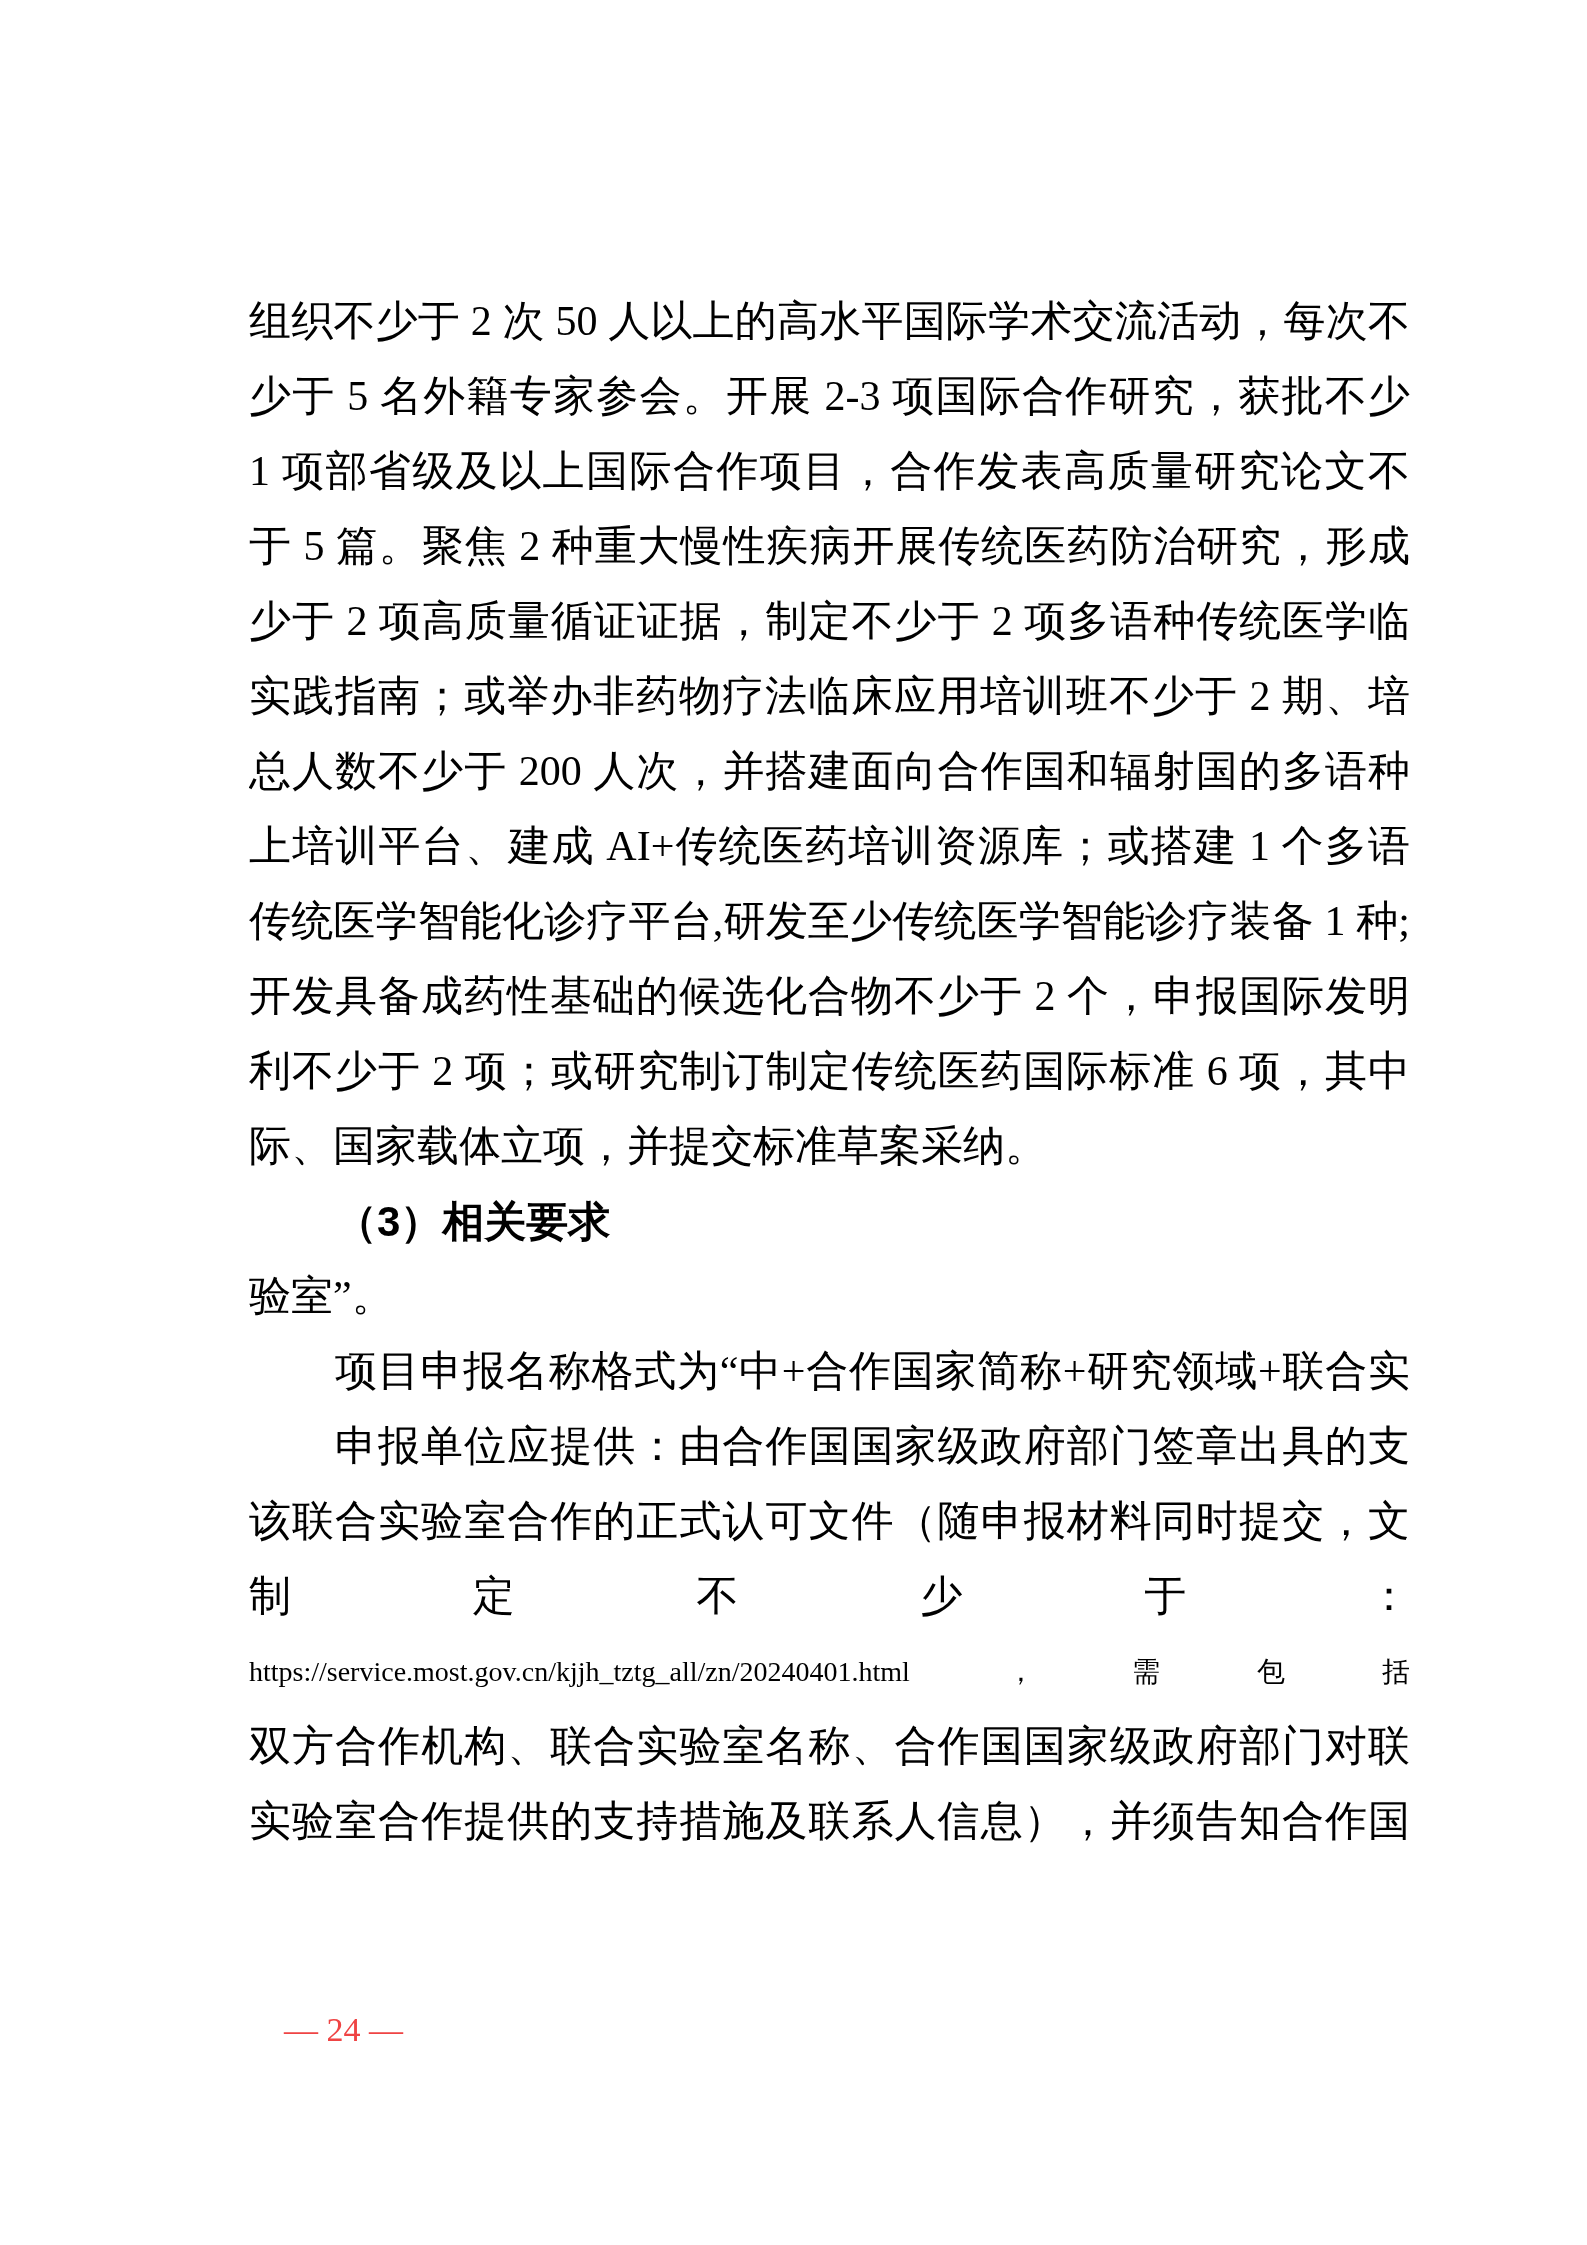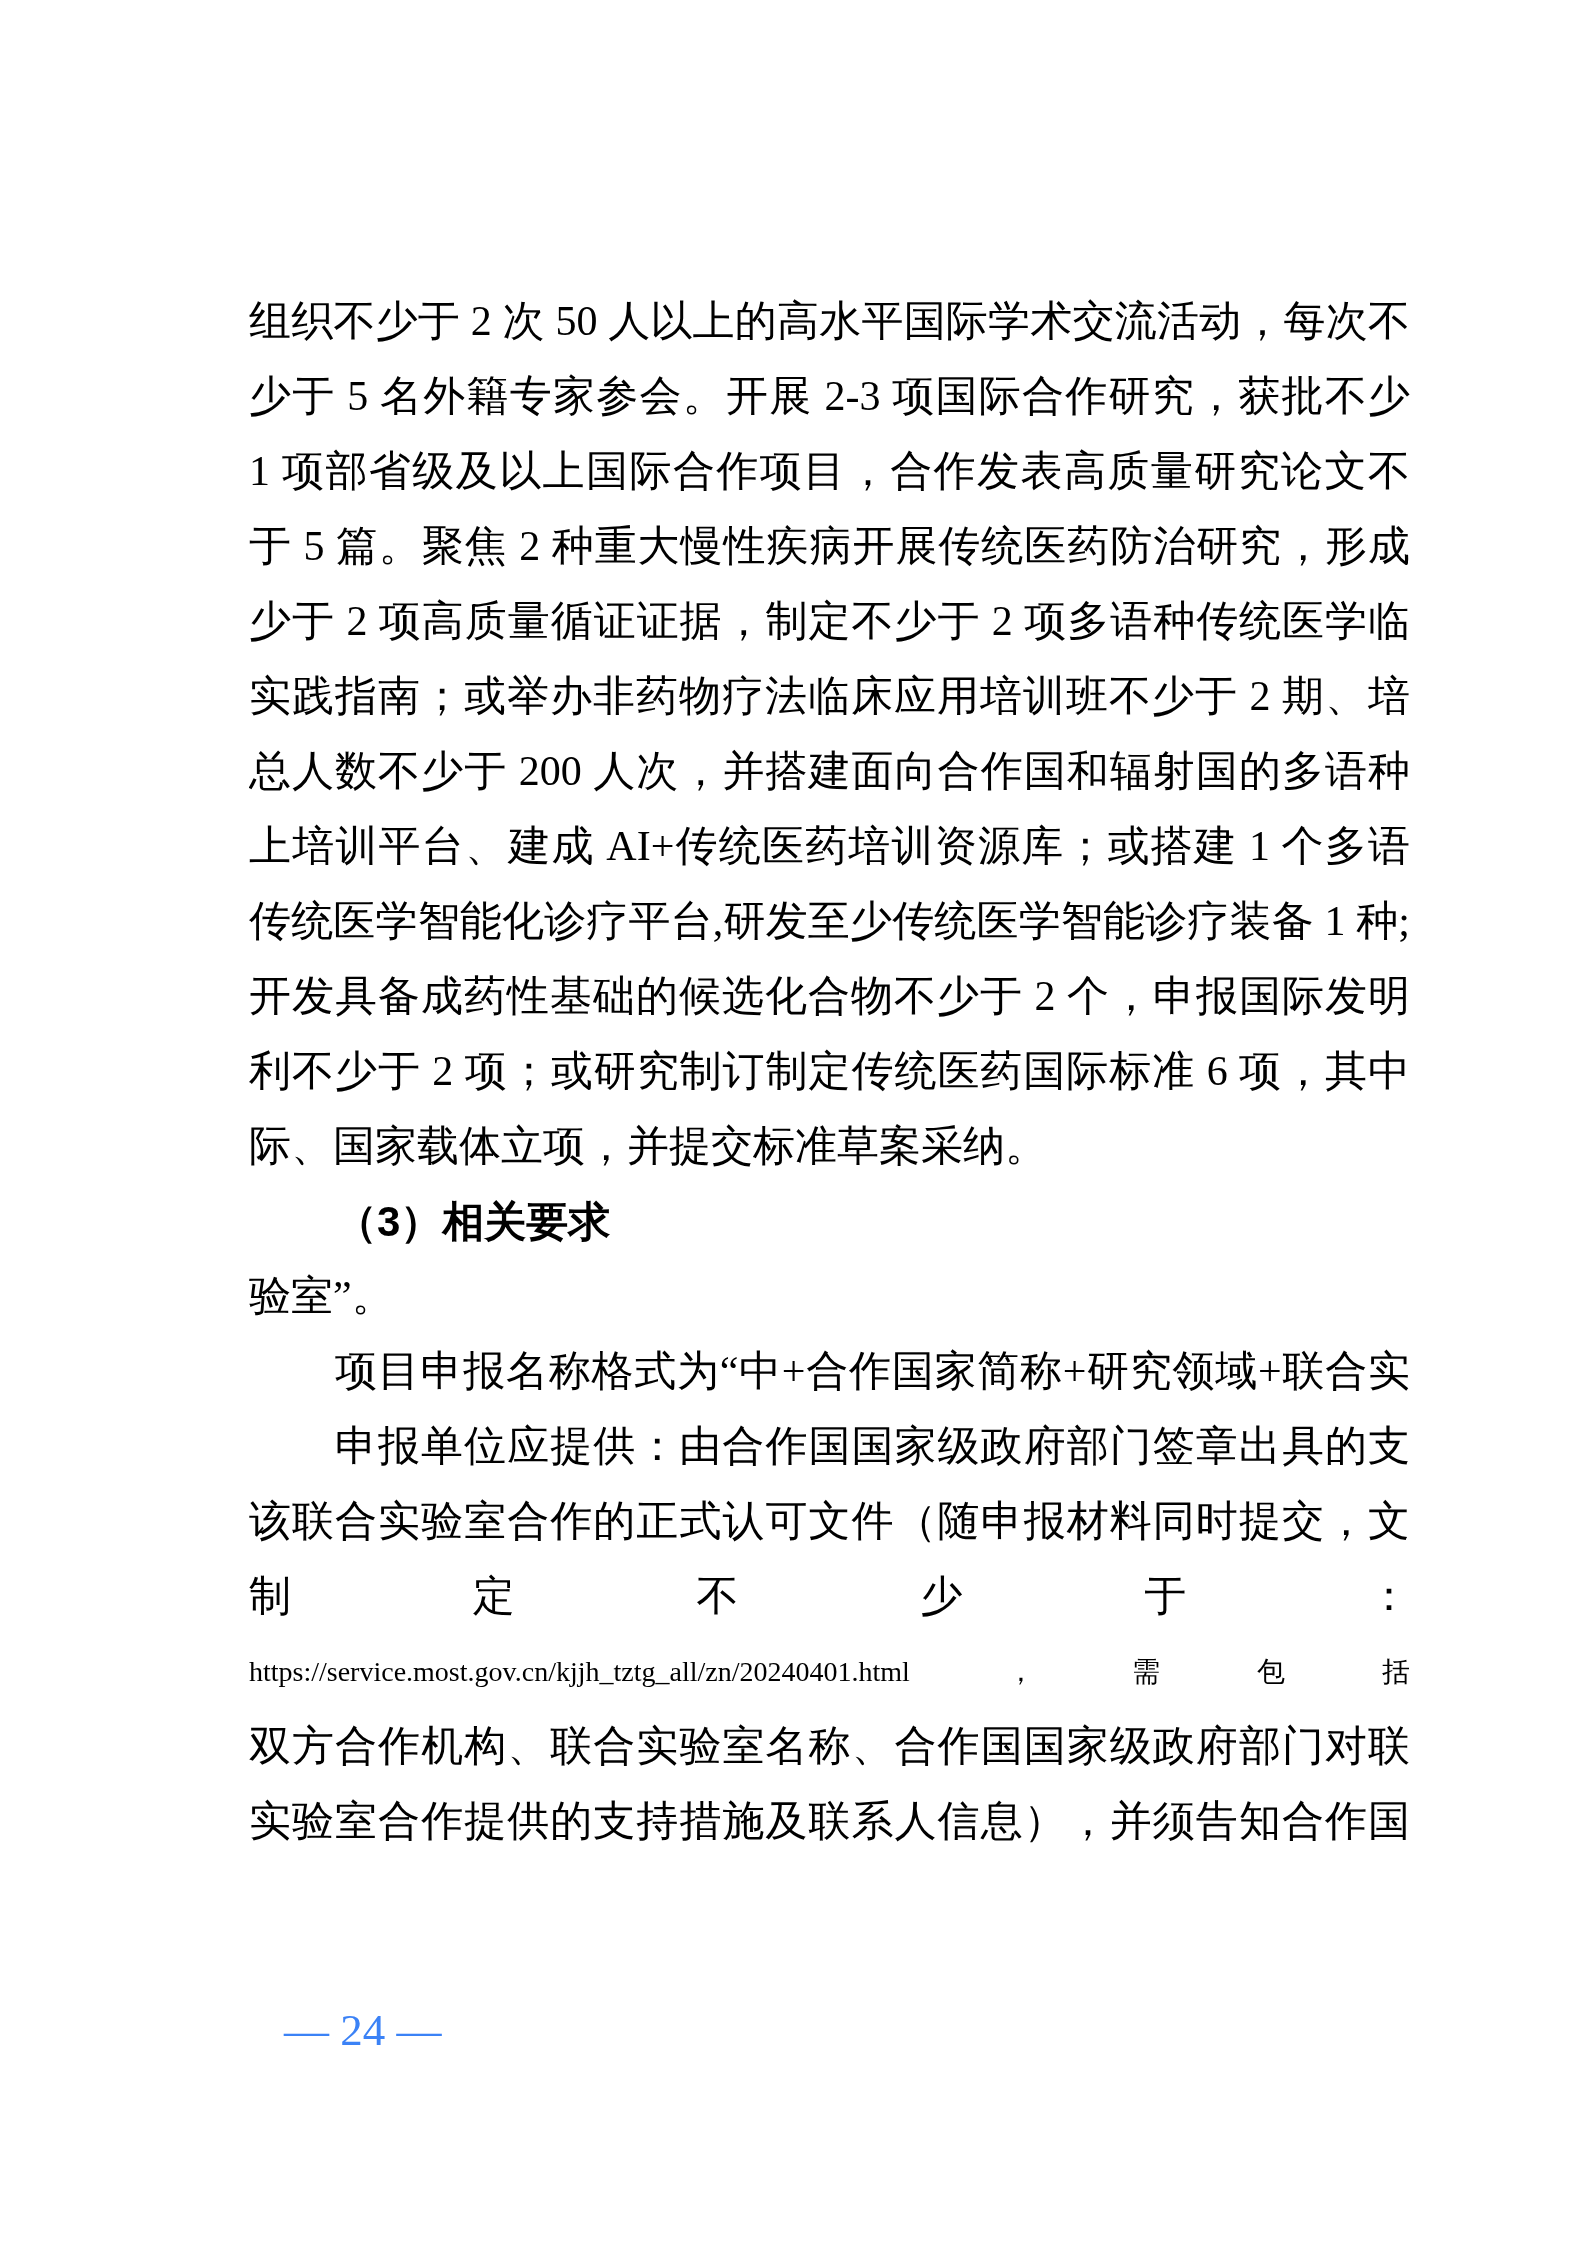--- a/index.html
+++ b/index.html
@@ -48,23 +48,23 @@
   }
   .line.url {
     font-size: 28px;
   }
   .footer {
     position: absolute;
     left: 248px;
     top: 2008px;
     height: 44px;
     line-height: 44px;
-    font-size: 45px;
+    font-size: 34px;
     font-family: "Liberation Serif", "DejaVu Serif", serif;
-    color: #3b82f6;
+    color: #ef4444;
   }
 </style>
 </head>
 <body>
 
 <div class="page">
   <div class="body-block">
       <div class="line">组织不少于 2 次 50 人以上的高水平国际学术交流活动，每次不</div>
       <div class="line">少于 5 名外籍专家参会。开展 2-3 项国际合作研究，获批不少于</div>
       <div class="line">1 项部省级及以上国际合作项目，合作发表高质量研究论文不少</div>

